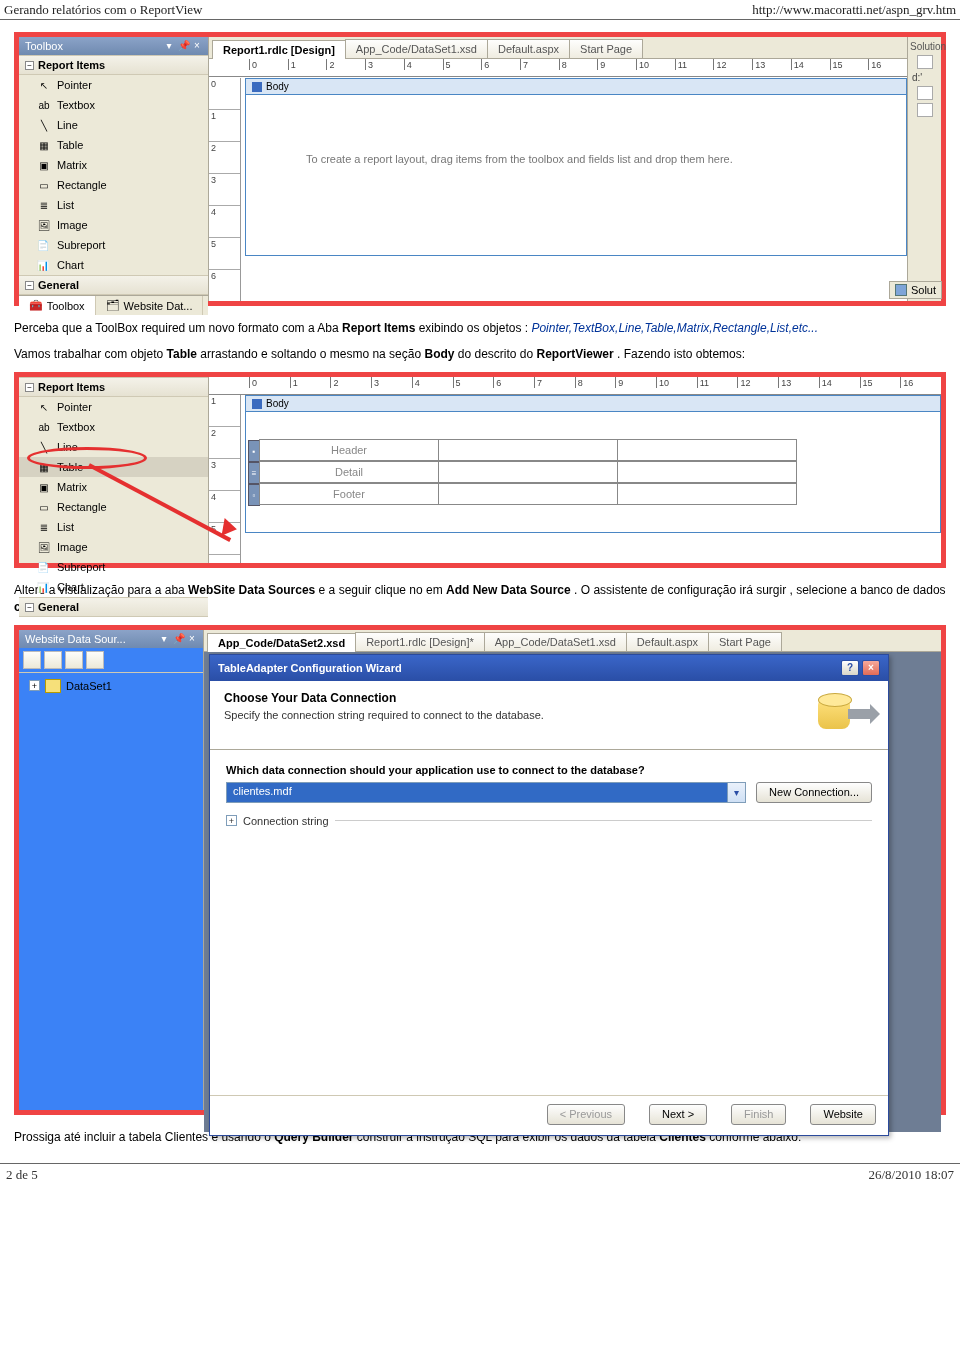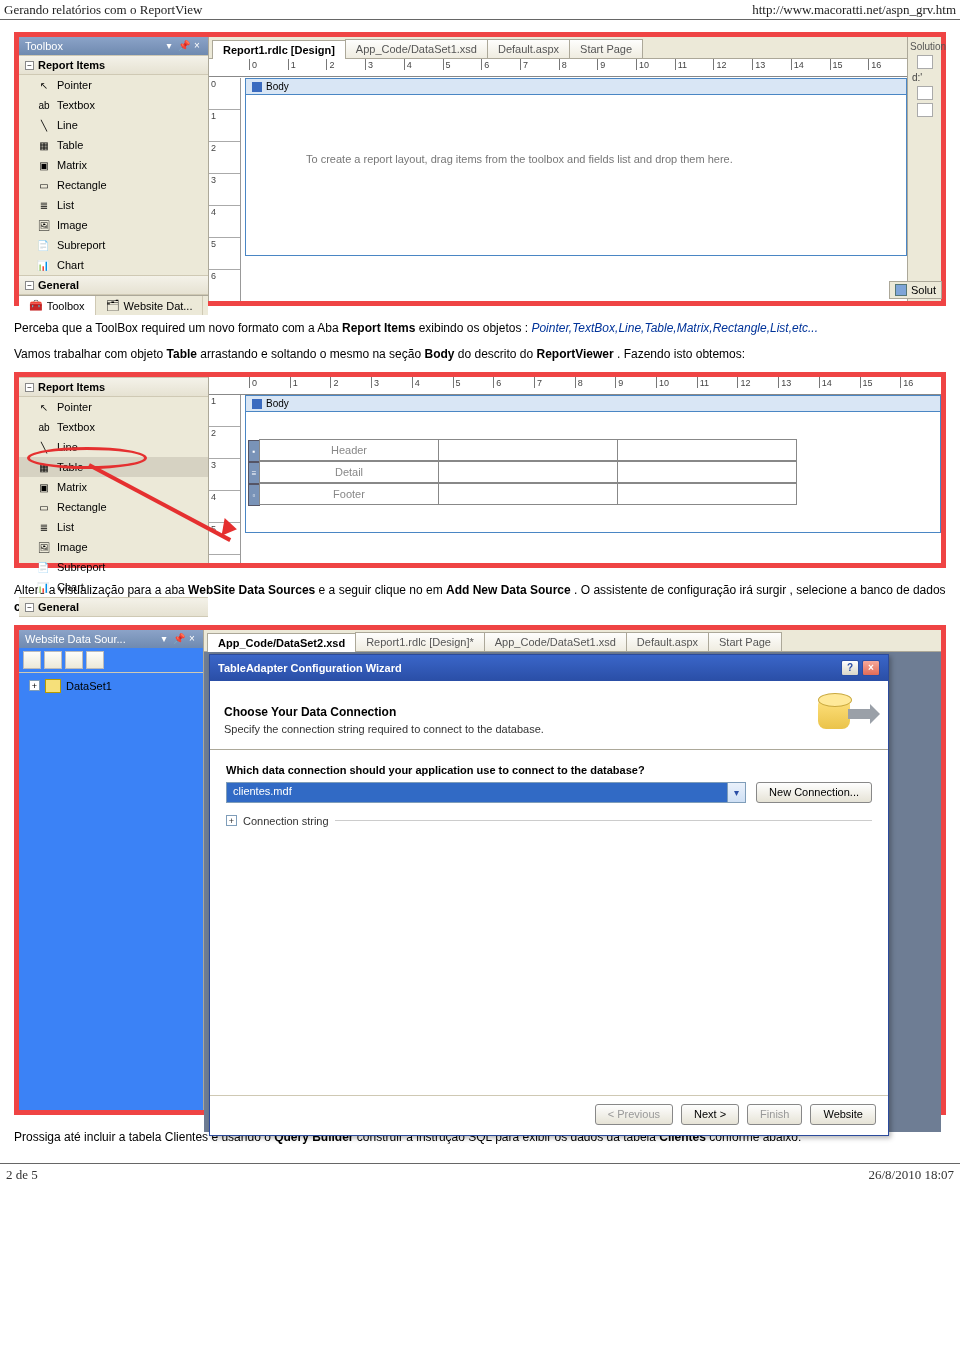--- a/index.html
+++ b/index.html
@@ -246,21 +246,21 @@
   .wiz-title-btns span {
     width:18px; height:16px; background: linear-gradient(#fefefe,#d9d6c8);
     border:1px solid #2a4ea6; border-radius:2px;
     display:inline-flex; align-items:center; justify-content:center;
     font-size:10px; color:#2a4ea6;
   }
   .wiz-title-btns .close { background: linear-gradient(#f7a99a,#e26b57); color:#fff; }
   .wiz-head {
     padding: 10px 14px 14px 14px;
     border-bottom:1px solid #aca899;
-    display:flex; align-items:flex-end; justify-content:space-between;
+    display:flex; align-items:flex-start; justify-content:space-between;
     background:#fff;
   }
   .wiz-head h3 { margin:0 0 4px 0; font-size:12px; }
   .wiz-head p { margin:0; font-size:11px; color:#333; }
   .wiz-db-icon {
     width:56px; height:44px;
     position:relative;
   }
   .cyl { position:absolute; left:0; top:8px; width:32px; height:30px; background:linear-gradient(#ffe17d,#eac34a); border-radius:6px 6px 8px 8px; }
   .cyl::before { content:''; position:absolute; left:0; top:-6px; width:32px; height:12px; background:#ffe999; border-radius:50%; border:1px solid #c9a83e; }
@@ -296,21 +296,21 @@
     cursor:pointer;
   }
   .win-btn:disabled { color:#999; }
   .expand-row { display:flex; align-items:center; gap:6px; color:#333; }
   .expand-row .plus { width:11px; height:11px; border:1px solid #7f9db9; background:#fff; font-size:9px; line-height:10px; text-align:center; }
   .expand-row hr { flex:1; border:none; border-top:1px solid #ccc; }
   .wiz-body .blank { height: 260px; }
   .wiz-footer {
     padding: 8px 12px 10px 12px;
     border-top:1px solid #cfc9b4;
-    display:flex; justify-content:flex-end; gap:8px;
+    display:flex; justify-content:flex-end; gap:24px;
   }
 
   .page-footer {
     display:flex;
     justify-content:space-between;
     font-family:"Times New Roman", serif;
     font-size: 13px;
     padding: 2px 6px;
     color:#333;
   }

